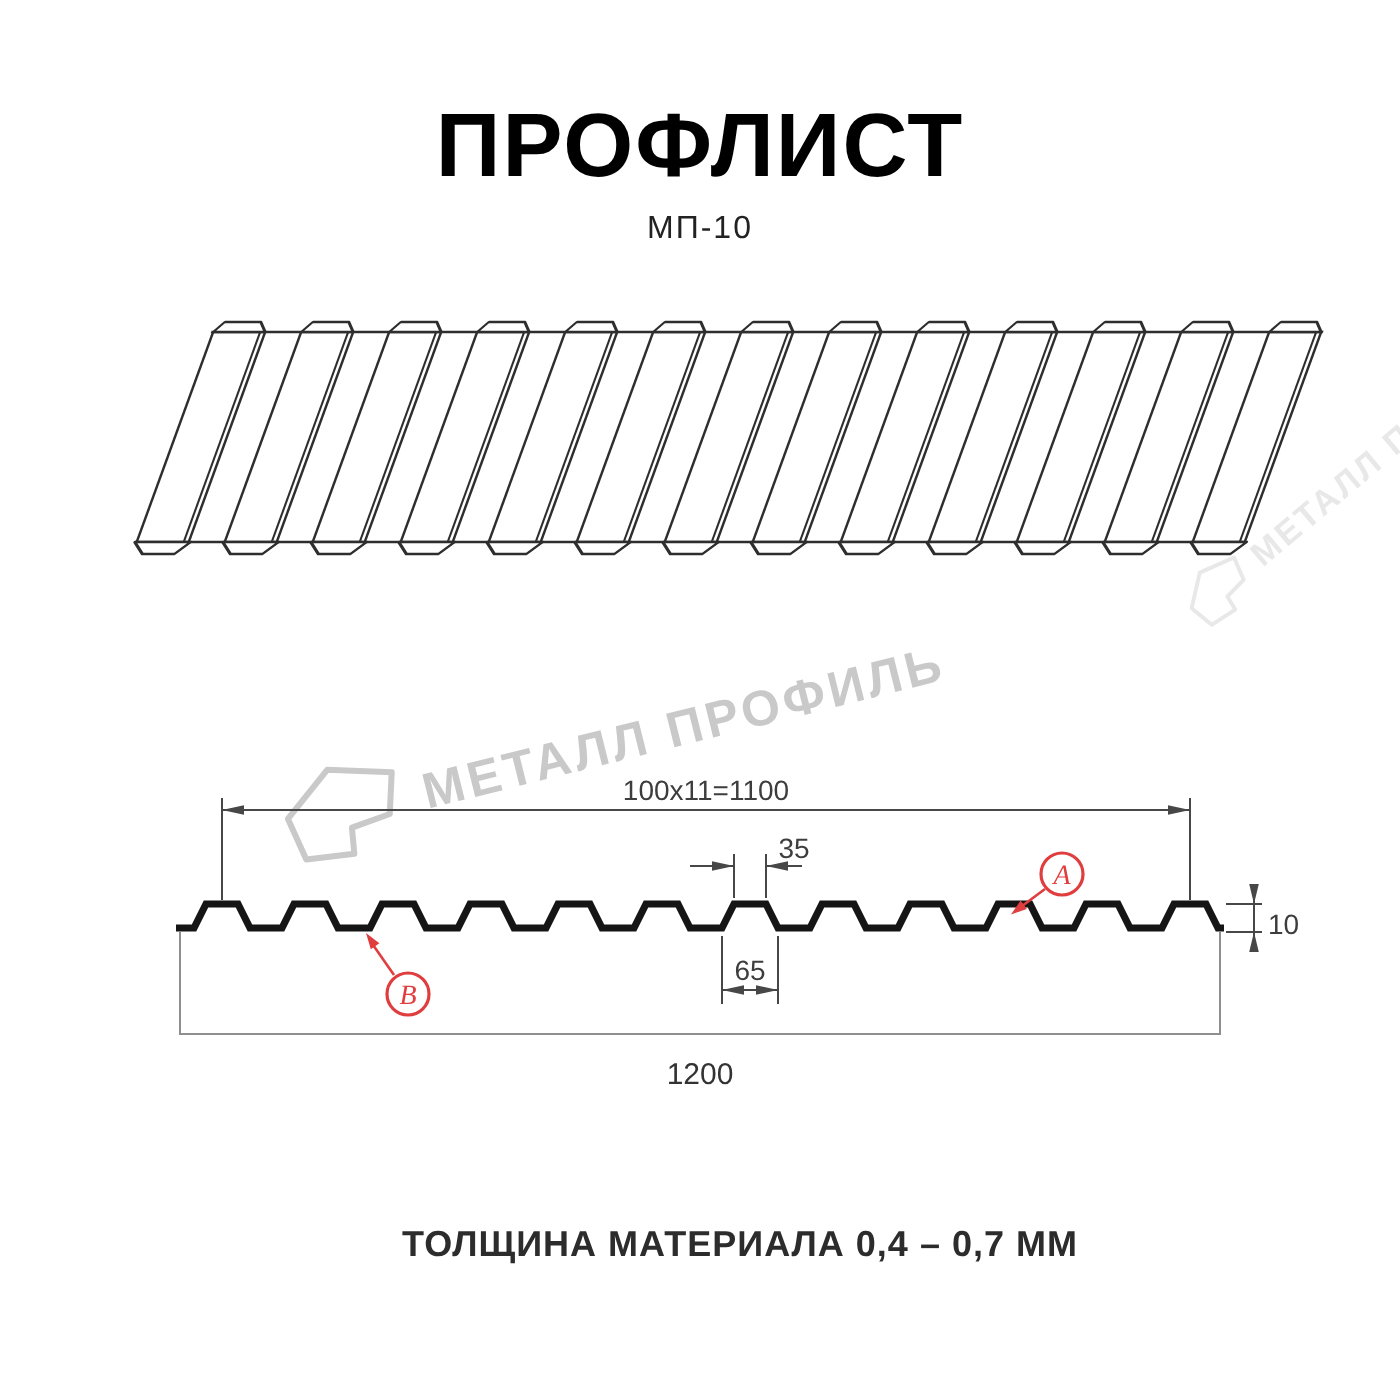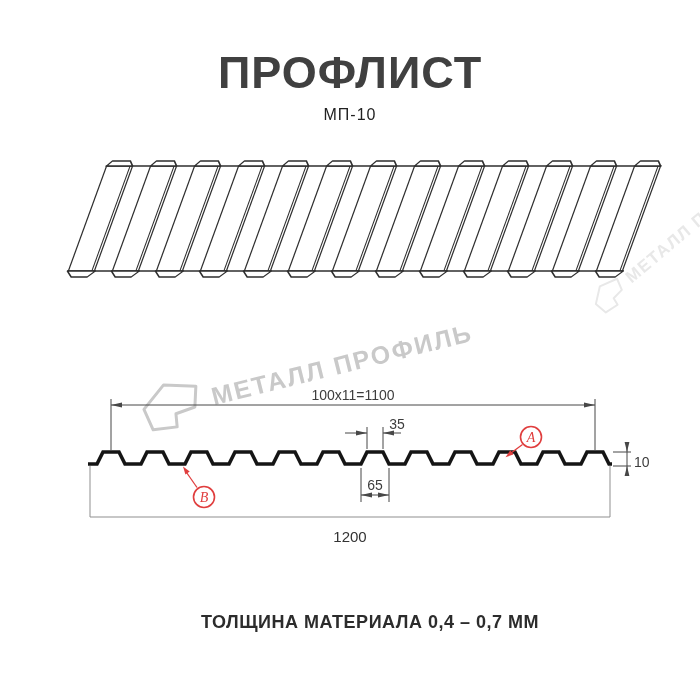--- a/index.html
+++ b/index.html
@@ -4,21 +4,21 @@
 <style>
   html,body{margin:0;padding:0;}
   body{
     width:700px;height:700px;position:relative;overflow:hidden;
     background:#ffffff;
     font-family:"Liberation Sans", sans-serif;
   }
   .page-title{
     position:absolute;top:50px;left:0;width:700px;
     text-align:center;font-size:45px;font-weight:800;
-    letter-spacing:1px;color:#404040;line-height:1;
+    letter-spacing:1px;color:#000000;line-height:1;
   }
   .page-subtitle{
     position:absolute;top:106px;left:0;width:700px;
     text-align:center;font-size:16px;font-weight:400;
     letter-spacing:1px;color:#222222;
   }
   .footer-note{
     position:absolute;top:612px;left:0;width:700px;
     text-align:center;font-size:18px;font-weight:600;
     letter-spacing:.5px;color:#2c2c2c;margin-left:20px;

